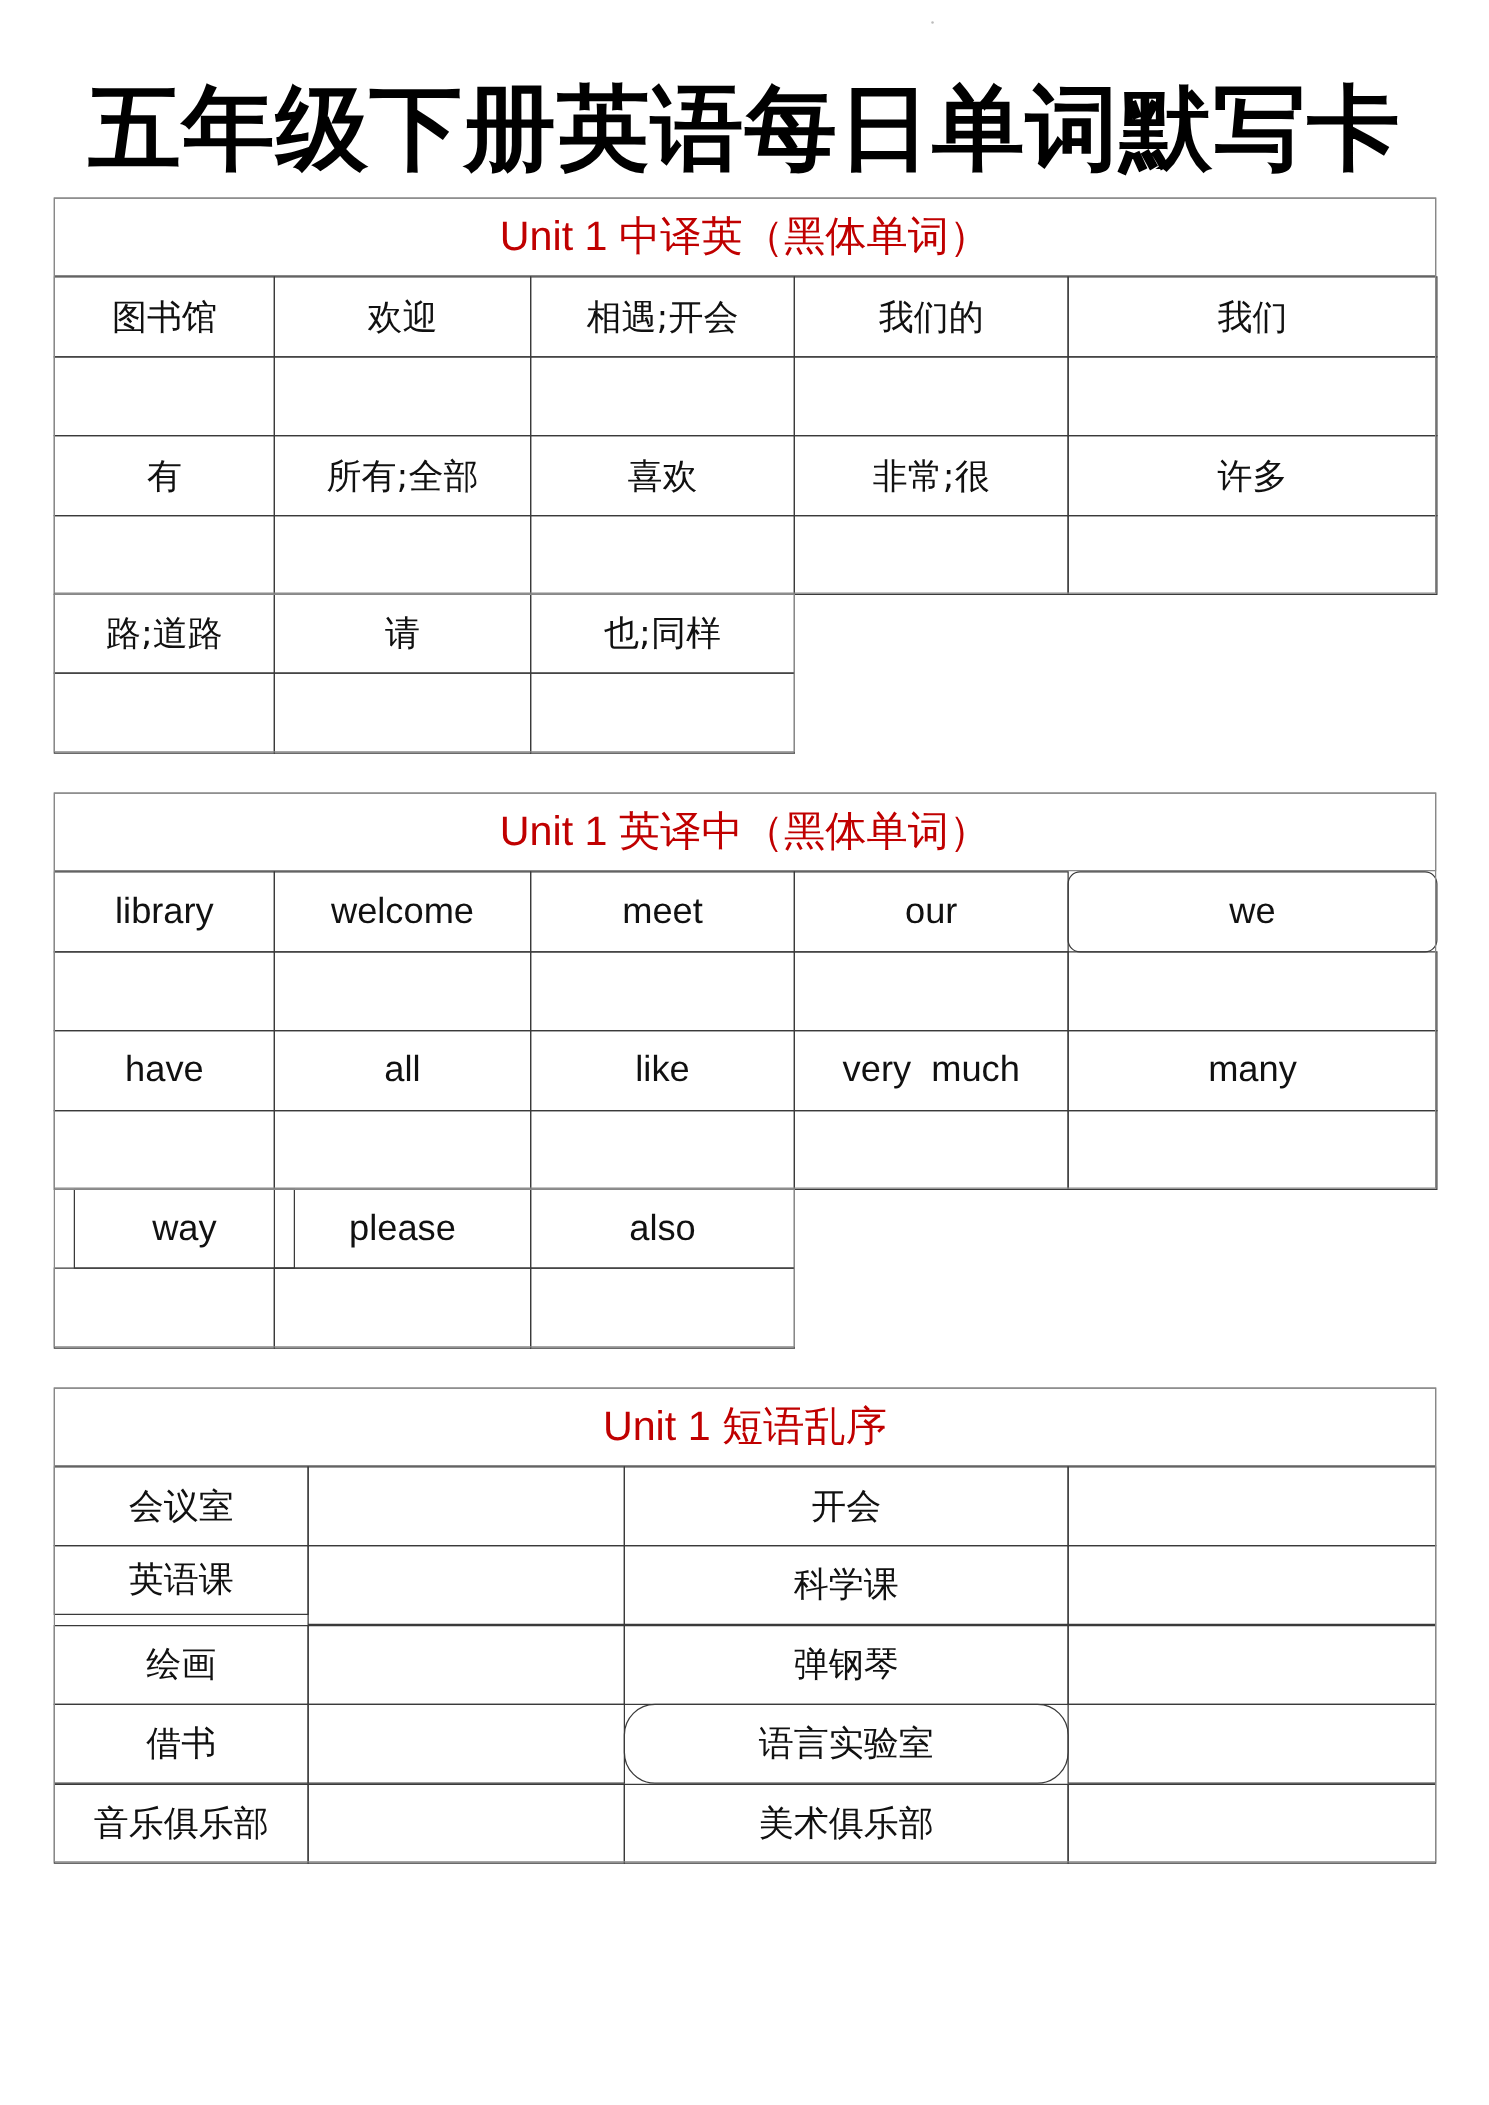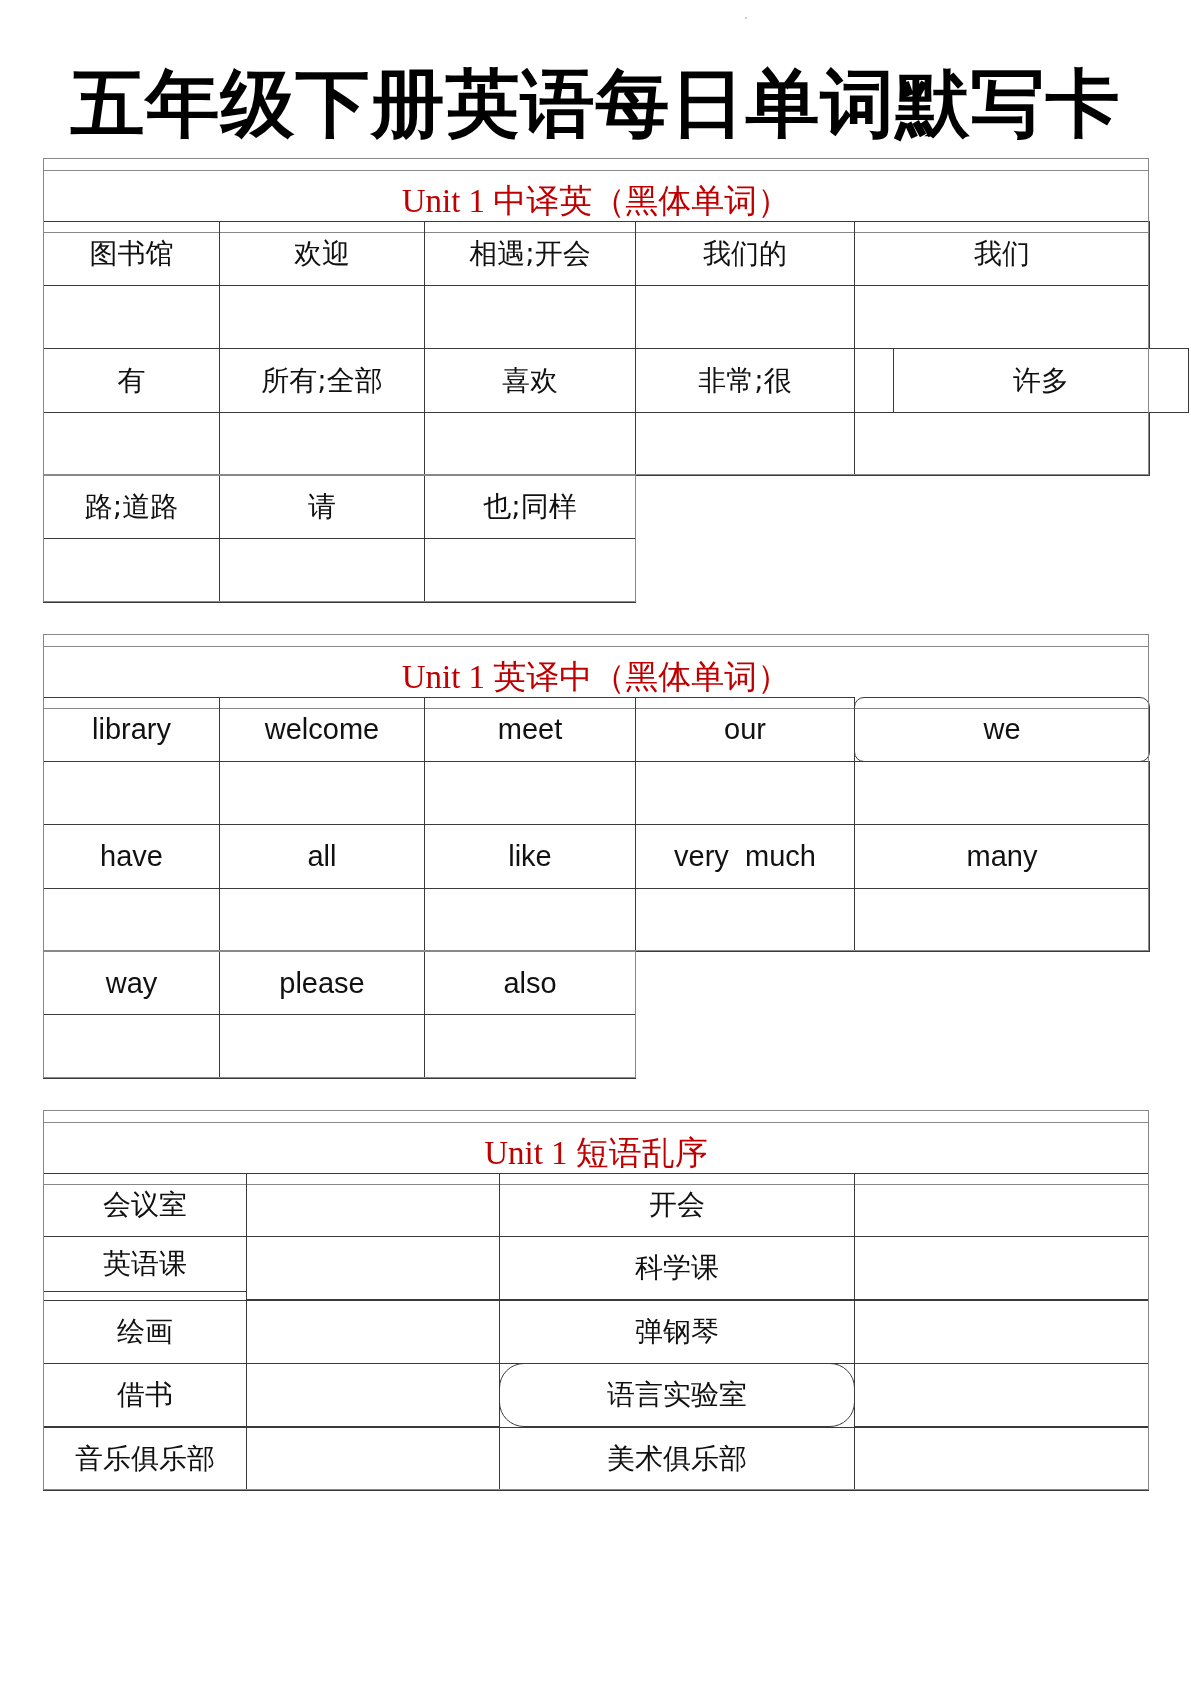--- a/index.html
+++ b/index.html
@@ -5,21 +5,21 @@
     html, body { margin: 0; padding: 0; background: #ffffff; }
     body { width: 1191px; height: 1684px; position: relative; overflow: hidden;
            font-family: "DejaVu Sans", "Liberation Sans", sans-serif; color: #111; }
     .dot { position: absolute; left: 745px; top: 17px; width: 2px; height: 2px; background: #bbb; border-radius: 1px; }
     .title { position: absolute; left: 0; width: 1191px; top: 58px; height: 90px; line-height: 90px;
              text-align: center; font-size: 74px; font-weight: bold; color: #000; letter-spacing: 1px;
              font-family: "DejaVu Sans", sans-serif; }
     .tbl { position: absolute; left: 43px; width: 1106px; }
     .hdr { position: absolute; left: 0; top: 0; width: 1106px; height: 63px; box-sizing: border-box;
            border: 1.5px solid #888; display: flex; align-items: center; justify-content: center;
-           color: #c00000; font-size: 33px; font-family: Liberation Serif, serif; margin-top: 12px; }
+           color: #c00000; font-size: 33px; font-family: Liberation Sans, sans-serif; }
     .cell { position: absolute; box-sizing: border-box; border: 1px solid #3a3a3a;
             display: flex; align-items: center; justify-content: center;
             font-size: 29px; color: #111; white-space: pre;
             font-family: "Liberation Sans", "DejaVu Sans", sans-serif; }
     .cell.cn { font-family: "DejaVu Sans", sans-serif; font-size: 28px; }
     .outline { position: absolute; box-sizing: border-box; border: 1.5px solid #888; pointer-events: none; }
   </style>
 </head>
 <body>
 
@@ -39,21 +39,21 @@
     <div class="cell cn" style="left: 811px; top: 63px; width: 296px; height: 65px;">我们</div>
     <div class="cell" style="left: 811px; top: 127px; width: 296px; height: 64px;"></div>
     <div class="cell cn" style="left: 0px; top: 190px; width: 177px; height: 65px;">有</div>
     <div class="cell" style="left: 0px; top: 254px; width: 177px; height: 64px;"></div>
     <div class="cell cn" style="left: 176px; top: 190px; width: 206px; height: 65px;">所有;全部</div>
     <div class="cell" style="left: 176px; top: 254px; width: 206px; height: 64px;"></div>
     <div class="cell cn" style="left: 381px; top: 190px; width: 212px; height: 65px;">喜欢</div>
     <div class="cell" style="left: 381px; top: 254px; width: 212px; height: 64px;"></div>
     <div class="cell cn" style="left: 592px; top: 190px; width: 220px; height: 65px;">非常;很</div>
     <div class="cell" style="left: 592px; top: 254px; width: 220px; height: 64px;"></div>
-    <div class="cell cn" style="left: 850px; top: 190px; width: 296px; height: 65px;">许多</div>
+    <div class="cell cn" style="left: 811px; top: 190px; width: 296px; height: 65px;">许多</div>
     <div class="cell" style="left: 811px; top: 254px; width: 296px; height: 64px;"></div>
     <div class="cell cn" style="left: 0px; top: 317px; width: 177px; height: 64px;">路;道路</div>
     <div class="cell" style="left: 0px; top: 380px; width: 177px; height: 65px;"></div>
     <div class="cell cn" style="left: 176px; top: 317px; width: 206px; height: 64px;">请</div>
     <div class="cell" style="left: 176px; top: 380px; width: 206px; height: 65px;"></div>
     <div class="cell cn" style="left: 381px; top: 317px; width: 212px; height: 64px;">也;同样</div>
     <div class="cell" style="left: 381px; top: 380px; width: 212px; height: 65px;"></div>
     <div class="outline" style="left: 0px; top: 0px; width: 1106px; height: 317px;"></div>
     <div class="outline" style="left: 0px; top: 317px; width: 593px; height: 127px;"></div>
   </div>
@@ -73,21 +73,21 @@
     <div class="cell" style="left: 0px; top: 190px; width: 177px; height: 65px;">have</div>
     <div class="cell" style="left: 0px; top: 254px; width: 177px; height: 64px;"></div>
     <div class="cell" style="left: 176px; top: 190px; width: 206px; height: 65px;">all</div>
     <div class="cell" style="left: 176px; top: 254px; width: 206px; height: 64px;"></div>
     <div class="cell" style="left: 381px; top: 190px; width: 212px; height: 65px;">like</div>
     <div class="cell" style="left: 381px; top: 254px; width: 212px; height: 64px;"></div>
     <div class="cell" style="left: 592px; top: 190px; width: 220px; height: 65px;">very  much</div>
     <div class="cell" style="left: 592px; top: 254px; width: 220px; height: 64px;"></div>
     <div class="cell" style="left: 811px; top: 190px; width: 296px; height: 65px;">many</div>
     <div class="cell" style="left: 811px; top: 254px; width: 296px; height: 64px;"></div>
-    <div class="cell" style="left: 0px; top: 317px; width: 177px; height: 64px;">way</div>
+    <div class="cell" style="left: 16px; top: 317px; width: 177px; height: 64px;">way</div>
     <div class="cell" style="left: 0px; top: 380px; width: 177px; height: 65px;"></div>
     <div class="cell" style="left: 176px; top: 317px; width: 206px; height: 64px;">please</div>
     <div class="cell" style="left: 176px; top: 380px; width: 206px; height: 65px;"></div>
     <div class="cell" style="left: 381px; top: 317px; width: 212px; height: 64px;">also</div>
     <div class="cell" style="left: 381px; top: 380px; width: 212px; height: 65px;"></div>
     <div class="outline" style="left: 0px; top: 0px; width: 1106px; height: 317px;"></div>
     <div class="outline" style="left: 0px; top: 317px; width: 593px; height: 127px;"></div>
   </div>
 
 <div class="tbl" id="t3" style="top:1110px;height:380px;">

